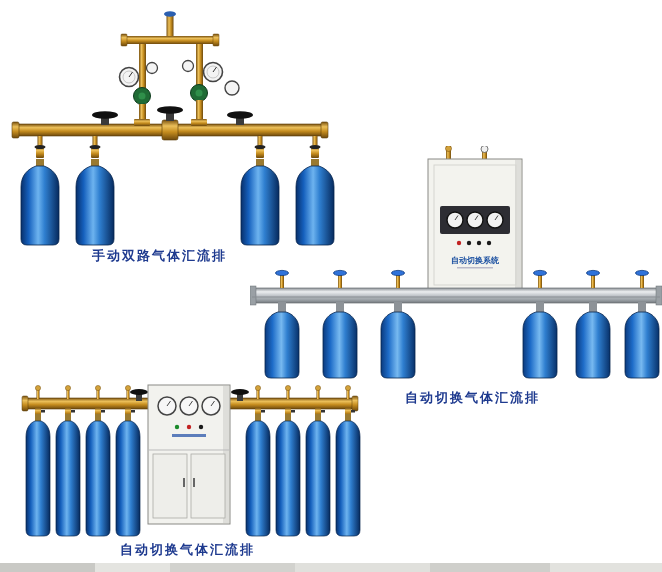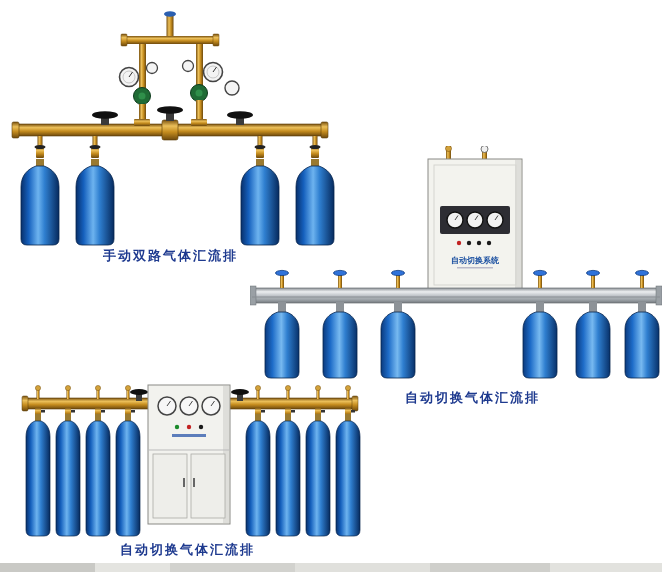--- a/index.html
+++ b/index.html
@@ -135,21 +135,21 @@
     </g>
 
     <g>
       <use href="#cylTall" x="18" y="153" width="44" height="88"></use>
       <use href="#cylTall" x="73" y="153" width="44" height="88"></use>
       <use href="#cylTall" x="238" y="153" width="44" height="88"></use>
       <use href="#cylTall" x="293" y="153" width="44" height="88"></use>
     </g>
   </svg>
 
-  <div class="caption" style="left:103px;top:247px">手动双路气体汇流排</div>
+  <div class="caption" style="left:92px;top:247px">手动双路气体汇流排</div>
 
   <svg class="abs" style="left:250px;top:146px" width="412" height="246" viewBox="0 0 412 246">
     <defs>
       <linearGradient id="g2cyl" x1="0" y1="0" x2="1" y2="0">
         <stop offset="0" stop-color="#0a3a7e"></stop>
         <stop offset="0.22" stop-color="#1e6cc8"></stop>
         <stop offset="0.48" stop-color="#77b9f0"></stop>
         <stop offset="0.65" stop-color="#2f7fd0"></stop>
         <stop offset="1" stop-color="#08316a"></stop>
       </linearGradient>

